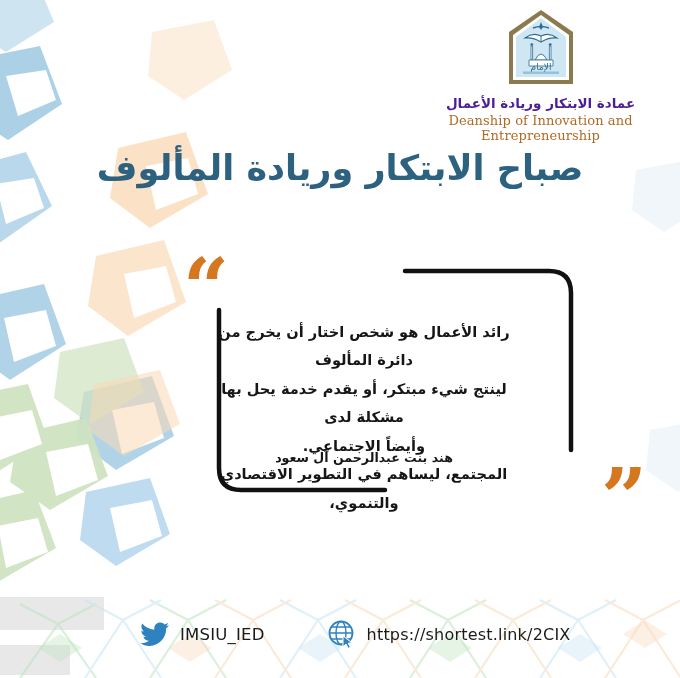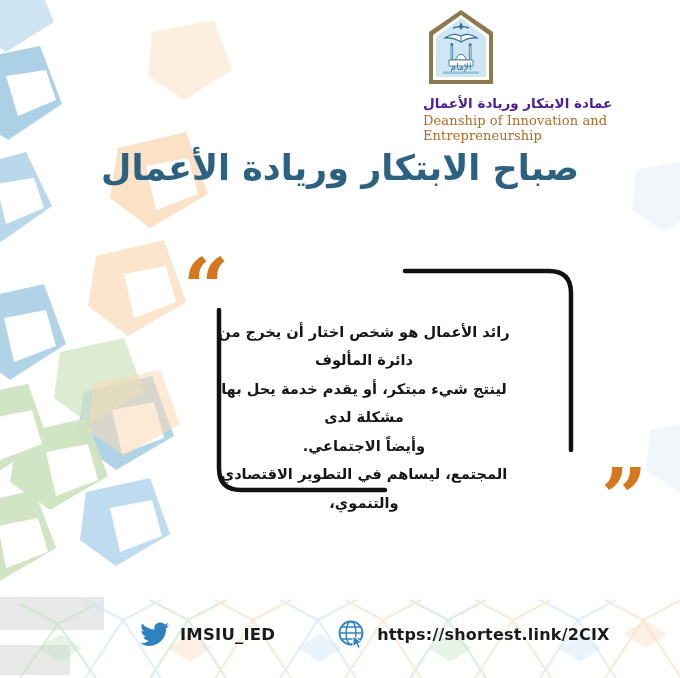--- a/index.html
+++ b/index.html
@@ -20,21 +20,21 @@
   .bg-layer{position:absolute;inset:0;pointer-events:none;}
 
   
   .grey-rect{position:absolute;background:#d7d7d9;}
   .grey-rect.r1{left:-18px;top:597px;width:122px;height:33px;}
   .grey-rect.r2{left:-28px;top:645px;width:98px;height:30px;}
 
   
   .logo-block{
     position:absolute;right:22px;top:8px;
-    width:235px;text-align:left;
+    width:235px;text-align:center;
   }
   .crest{
     margin:0 auto;
     width:76px;height:80px;
   }
   .deanship-ar{
     margin-top:4px;
     font-size:13.5px;
     font-weight:bold;
     color:#4c1d95;
@@ -111,21 +111,21 @@
     overflow:hidden;
   }
   .footer-items{
     position:absolute;inset:0;
     display:flex;align-items:center;
     padding-left:140px;
     gap:62px;
   }
   .f-item{display:flex;align-items:center;gap:10px;}
   .f-label{
-    font-size:16.5px;font-weight:bold;color:#1a1a1a;
+    font-size:16.5px;font-weight:normal;color:#1a1a1a;
     letter-spacing:.2px;
   }
   .f-label.url{font-size:16px;}
 </style>
 </head>
 <body>
 
 <div class="poster">
 
   <div class="bg-layer">
@@ -219,37 +219,38 @@
       <path d="M32 52 q6 -12 12 0 z" fill="#ffffff" stroke="#2f6d96" stroke-width=".9"></path>
       <path d="M26 52 h24 v6 h-24 z" fill="#ffffff" stroke="#2f6d96" stroke-width=".8"></path>
 
       <text x="38" y="62" text-anchor="middle" font-size="9" fill="#2f6d96" font-family="DejaVu Sans, sans-serif">الإمام</text>
       <rect x="20" y="63.5" width="36" height="2.4" fill="#7fb4d2" opacity=".75"></rect>
     </svg>
     <div class="deanship-ar">عمادة الابتكار وريادة الأعمال</div>
     <div class="deanship-en">Deanship of Innovation and Entrepreneurship</div>
   </div>
 
-  <div class="headline">صباح الابتكار وريادة الأعمال</div>
+  <div class="headline">صباح الابتكار وريادة المألوف</div>
 
   <div class="quote-open">“</div>
   <div class="quote-close">”</div>
 
   <svg class="quote-frame" viewBox="0 0 380 225">
     <path d="M200 3 H344 q22 0 22 22 V182" fill="none" stroke="#111111" stroke-width="4.5" stroke-linecap="round"></path>
     <path d="M180 222 H36 q-22 0 -22 -22 V42" fill="none" stroke="#111111" stroke-width="4.5" stroke-linecap="round"></path>
   </svg>
 
   <div class="quote-text">
     <div>رائد الأعمال هو شخص اختار أن يخرج من دائرة المألوف</div>
     <div>لينتج شيء مبتكر، أو يقدم خدمة يحل بها مشكلة لدى</div>
     <div>وأيضاً الاجتماعي.</div>
     <div>المجتمع، ليساهم في التطوير الاقتصادي والتنموي،</div>
   </div>
 
+  <div class="quote-author">هند بنت عبدالرحمن آل سعود</div>
 
   <div class="footer">
     <svg width="680" height="88" viewBox="0 0 680 88" style="position:absolute;inset:0;">
       <g opacity="0.55" fill="none" stroke-width="2.2">
         <g stroke="#8fd08f">
           <path d="M20 88 L58 34 L96 88 M58 34 L20 14 M58 34 L96 14"></path>
           <path d="M150 88 L188 30 L226 88 M188 30 L150 10 M188 30 L226 10"></path>
           <path d="M410 88 L448 30 L486 88 M448 30 L410 10 M448 30 L486 10"></path>
         </g>
         <g stroke="#9fd0ea">

